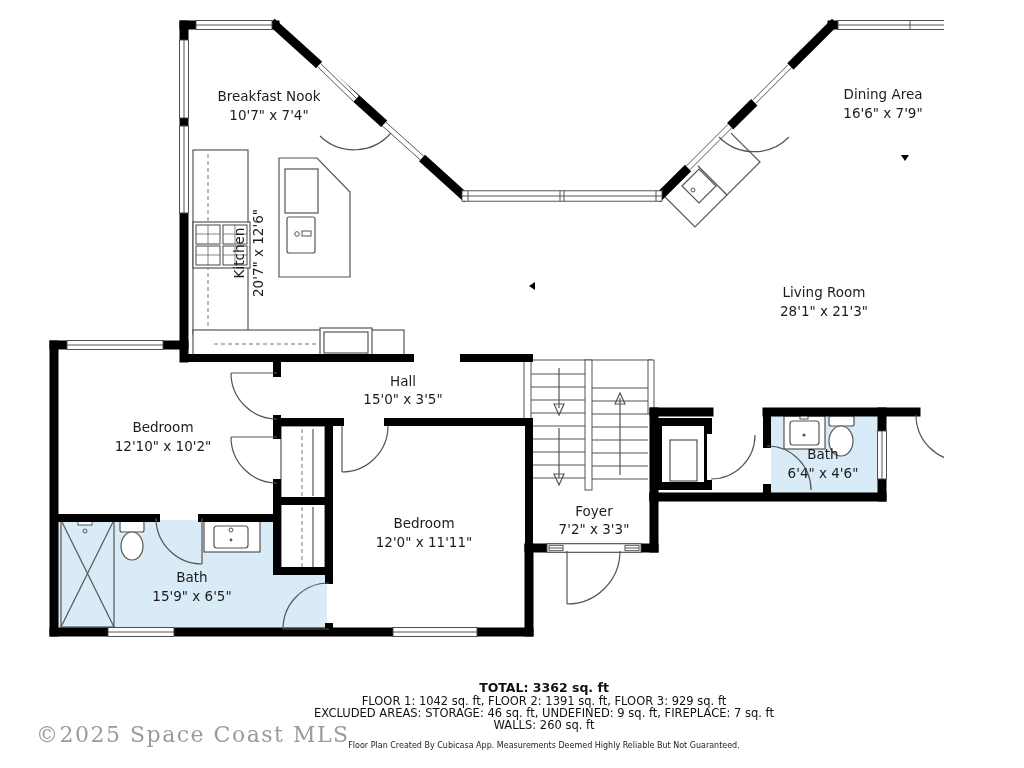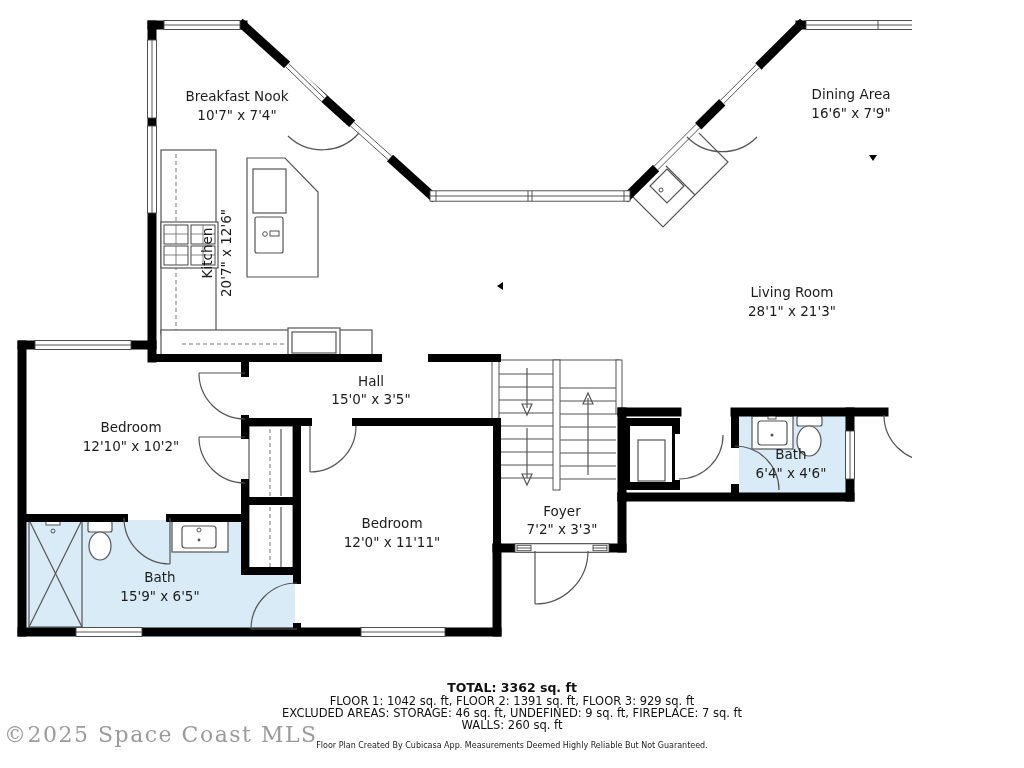--- a/index.html
+++ b/index.html
@@ -1,16 +1,16 @@
 <!DOCTYPE html>
 <html><head>
 <meta charset="utf-8">
 <style>
   html,body{margin:0;padding:0;background:#ffffff;}
-  .stage{width:912px;height:768px;position:relative;background:#fff;overflow:hidden;}
+  .stage{width:912px;height:768px;position:relative;background:#fff;overflow:hidden;padding-left:32px;}
   svg{display:block;}
   .rname,.rdim{font-family:"DejaVu Sans",sans-serif;font-size:13.5px;fill:#1c1c1c;}
   .ctr{text-anchor:middle;}
   .ftotal{font-family:"DejaVu Sans",sans-serif;font-size:12.5px;font-weight:bold;fill:#111;}
   .fline{font-family:"DejaVu Sans",sans-serif;font-size:11.5px;fill:#111;}
   .fcredit{font-family:"DejaVu Sans",sans-serif;font-size:8px;fill:#222;}
   .wm{font-family:"DejaVu Serif",serif;font-size:22px;fill:#9b9b9b;letter-spacing:1.5px;}
   .wall{stroke:#000;stroke-width:9;fill:none;stroke-linecap:square;}
   .iwall{stroke:#000;stroke-width:8;fill:none;stroke-linecap:square;}
   .thin{stroke:#555;stroke-width:1.2;fill:none;}

